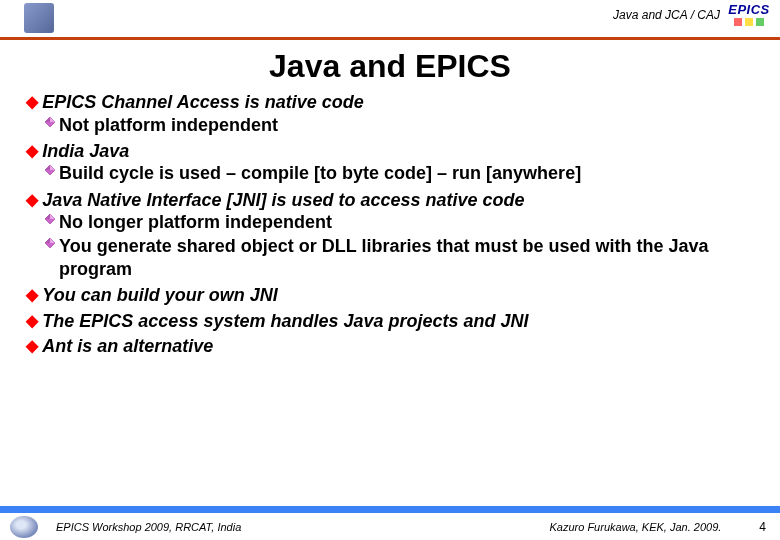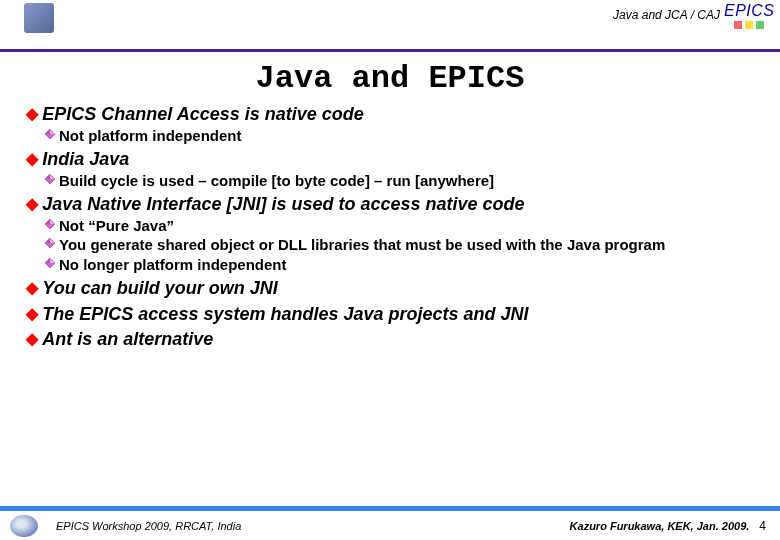--- a/index.html
+++ b/index.html
@@ -6,22 +6,22 @@
   body {
     width: 780px;
     height: 540px;
     background: #fff;
     font-family: Arial, Helvetica, sans-serif;
     position: relative;
     overflow: hidden;
   }
   .header {
     position: relative;
-    height: 52px;
-    border-bottom: 3px solid #4c1d95;
+    height: 40px;
+    border-bottom: 3px solid #c2410c;
   }
   .header-logo {
     position: absolute;
     left: 24px;
     top: 3px;
     width: 30px;
     height: 30px;
     background: linear-gradient(135deg, #8899cc, #556699);
     border-radius: 3px;
   }
@@ -34,22 +34,22 @@
     color: #000;
   }
   .epics-logo {
     position: absolute;
     right: 6px;
     top: 2px;
     width: 50px;
     text-align: center;
   }
   .epics-text {
-    font-size: 16px;
-    font-weight: normal;
+    font-size: 13px;
+    font-weight: bold;
     font-style: italic;
     color: #000099;
     letter-spacing: 0.5px;
   }
   .epics-squares {
     display: flex;
     justify-content: center;
     gap: 3px;
     margin-top: 1px;
   }
@@ -61,21 +61,20 @@
   .sq-r { background: #ff6666; }
   .sq-y { background: #ffdd44; }
   .sq-g { background: #66cc66; }
 
   .title {
     text-align: center;
     font-size: 32px;
     font-weight: bold;
     color: #000;
     margin: 8px 0 6px 0;
-    font-family: Liberation Mono, monospace;
   }
 
   .content {
     padding: 0 26px 0 26px;
   }
 
   .lvl1 {
     display: flex;
     align-items: flex-start;
     font-size: 18px;
@@ -88,21 +87,21 @@
     color: #ff0000;
     font-size: 16px;
     margin-right: 4px;
     line-height: 1.35;
   }
   .lvl1 .text { flex: 1; font-style: italic; }
 
   .lvl2 {
     display: flex;
     align-items: flex-start;
-    font-size: 15px;
+    font-size: 18px;
     font-weight: bold;
     color: #000;
     line-height: 1.3;
     margin-left: 18px;
     margin-top: 0px;
   }
   .lvl2 .bullet {
     margin-right: 3px;
     line-height: 1.3;
     position: relative;
@@ -110,39 +109,39 @@
   }
   .lvl2 .bullet svg { display: block; }
   .lvl2 .text { flex: 1; }
 
   .footer {
     position: absolute;
     bottom: 0;
     left: 0;
     right: 0;
     height: 34px;
-    border-top: 5px solid #3b82f6;
+    border-top: 7px solid #3b82f6;
     display: flex;
     align-items: center;
     padding: 0 14px 0 10px;
     font-size: 11px;
     font-style: italic;
     color: #000;
   }
   .footer-logo {
     width: 28px;
     height: 22px;
     margin-right: 18px;
     background: radial-gradient(ellipse at 40% 40%, #dde6f5 20%, #7788bb 70%);
     border-radius: 50%;
     position: relative;
   }
   .footer-left { flex: 0 0 auto; }
   .footer-spacer { flex: 1; }
-  .footer-right { flex: 0 0 auto; margin-right: 10px; font-weight: bold; }
+  .footer-right { flex: 0 0 auto; margin-right: 38px; }
   .footer-page { font-style: normal; font-size: 12px; }
 </style>
 </head>
 <body>
 
 <div class="header">
   <div class="header-logo"></div>
   <div class="header-path">Java and JCA / CAJ</div>
   <div class="epics-logo">
     <div class="epics-text">EPICS</div>
@@ -190,41 +189,31 @@
       <span class="text">Java Native Interface [JNI] is used to access native code</span>
     </div>
     <div class="lvl2">
       <span class="bullet">
         <svg width="12" height="12" viewBox="0 0 12 12">
           <polygon points="6,1 11,6 6,11 1,6" fill="#cc66cc" stroke="#993399" stroke-width="0.6"></polygon>
           <polygon points="6,1 11,6 6,6" fill="#e8a8e8"></polygon>
           <polygon points="6,1 1,6 6,6" fill="#b055b0"></polygon>
         </svg>
       </span>
-      <span class="text">Not “Pure Java”</span>
+      <span class="text">No longer platform independent</span>
     </div>
     <div class="lvl2">
       <span class="bullet">
         <svg width="12" height="12" viewBox="0 0 12 12">
           <polygon points="6,1 11,6 6,11 1,6" fill="#cc66cc" stroke="#993399" stroke-width="0.6"></polygon>
           <polygon points="6,1 11,6 6,6" fill="#e8a8e8"></polygon>
           <polygon points="6,1 1,6 6,6" fill="#b055b0"></polygon>
         </svg>
       </span>
       <span class="text">You generate shared object or DLL libraries that must be used with the Java program</span>
-    </div>
-    <div class="lvl2">
-      <span class="bullet">
-        <svg width="12" height="12" viewBox="0 0 12 12">
-          <polygon points="6,1 11,6 6,11 1,6" fill="#cc66cc" stroke="#993399" stroke-width="0.6"></polygon>
-          <polygon points="6,1 11,6 6,6" fill="#e8a8e8"></polygon>
-          <polygon points="6,1 1,6 6,6" fill="#b055b0"></polygon>
-        </svg>
-      </span>
-      <span class="text">No longer platform independent</span>
     </div>
     <div class="lvl1">
       <span class="bullet">◆</span>
       <span class="text">You can build your own JNI</span>
     </div>
     <div class="lvl1">
       <span class="bullet">◆</span>
       <span class="text">The EPICS access system handles Java projects and JNI</span>
     </div>
     <div class="lvl1">

